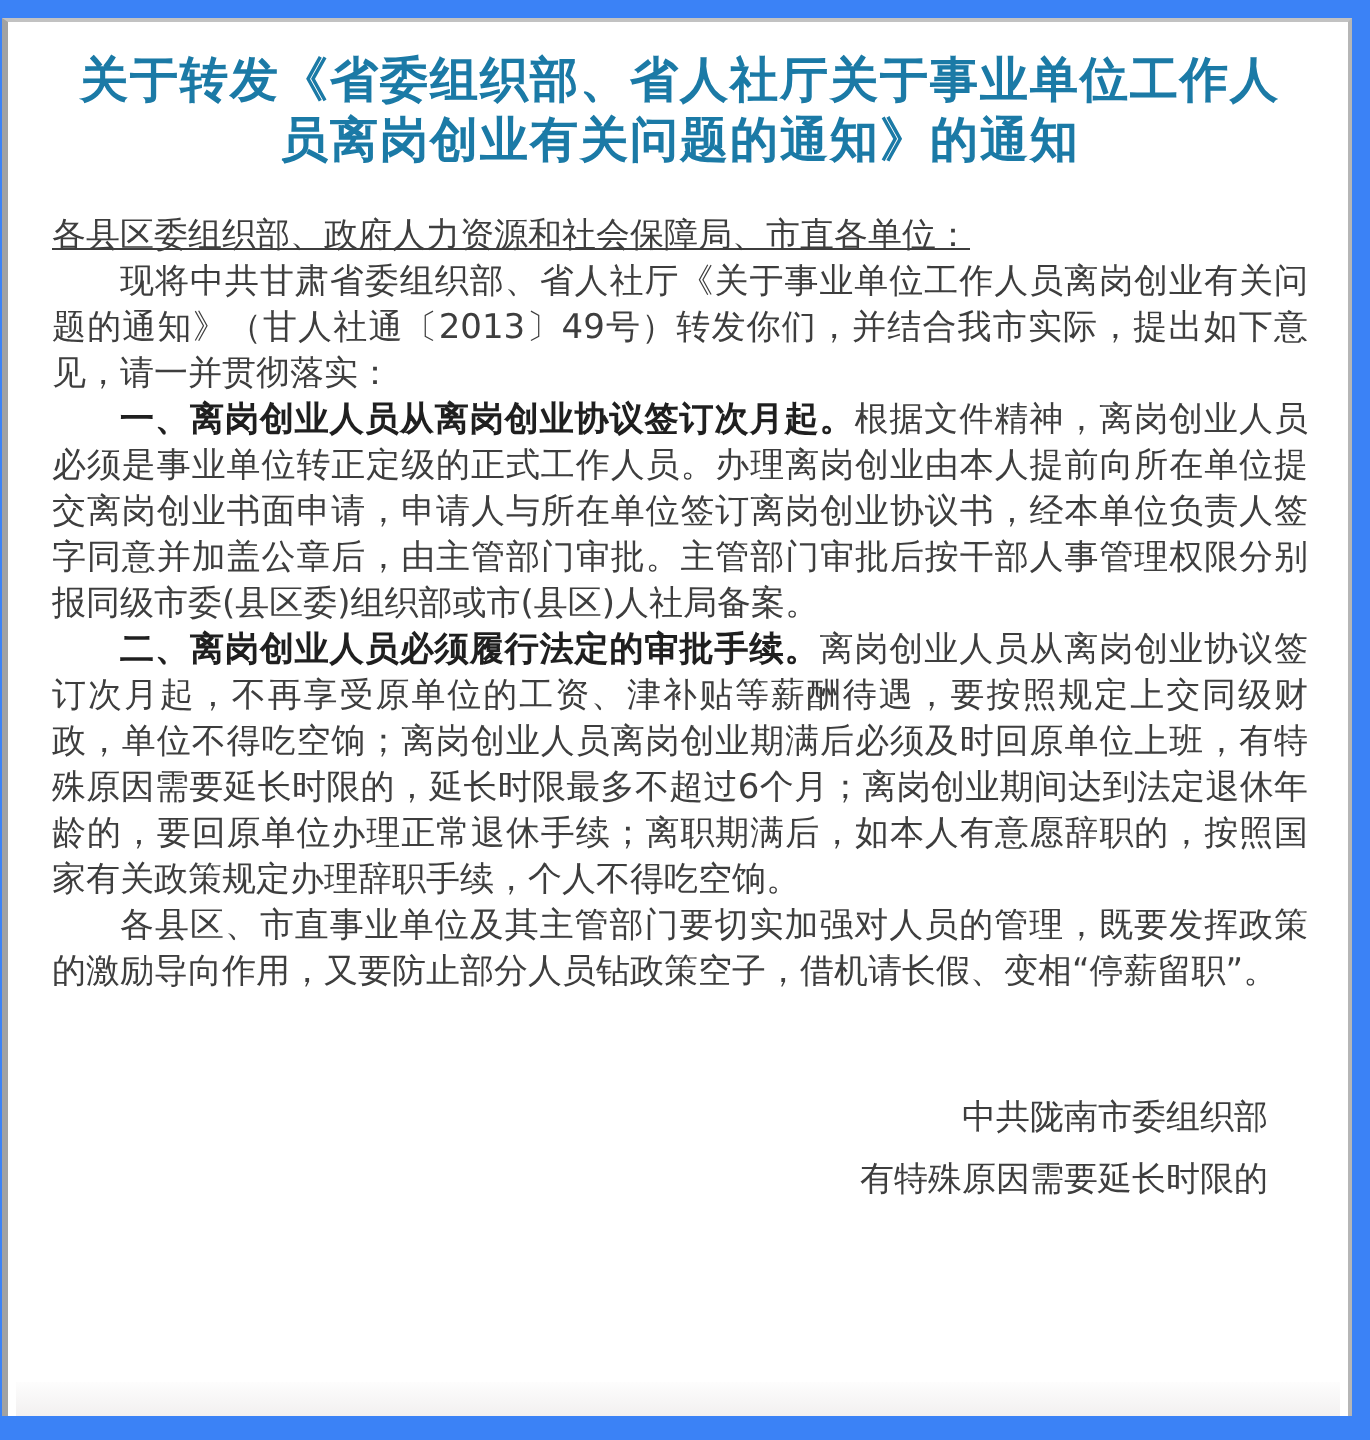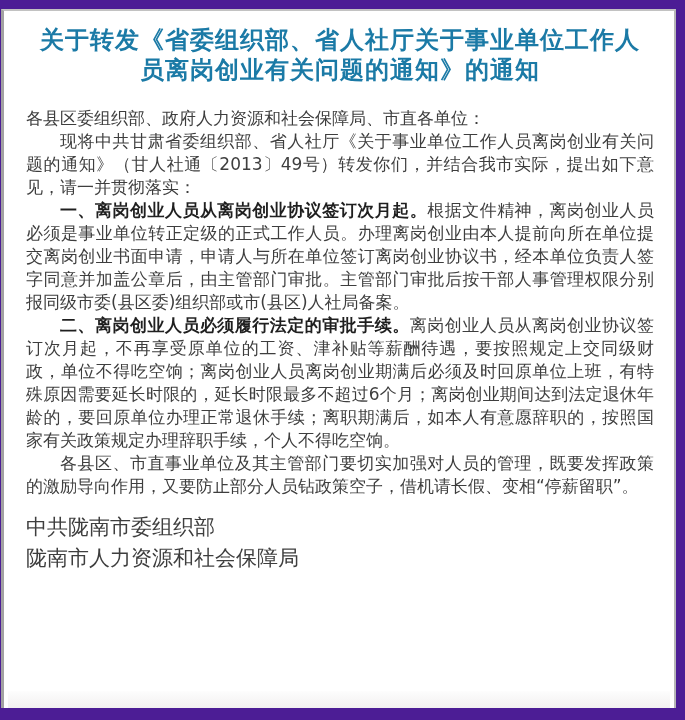--- a/index.html
+++ b/index.html
@@ -7,21 +7,21 @@
     width: 685px;
     height: 720px;
     background: #ffffff;
     font-family: "DejaVu Sans", sans-serif;
     overflow: hidden;
   }
   .viewport {
     position: relative;
     width: 685px;
     height: 720px;
-    background: #4c1d95;
+    background: #3b82f6;
   }
   
   .page {
     position: absolute;
     left: 1px;
     top: 9px;
     width: 675px;
     height: 699px;
     background: #ffffff;
     border-left: 3px solid #a2a2a2;
@@ -41,33 +41,35 @@
     margin: 4px 6px 22px 6px;
   }
   .doc-body {
     color: #3e3e3e;
     font-size: 17px;
     line-height: 23px;
     text-align: justify;
   }
   .salutation {
     text-indent: 0;
+    text-decoration: underline;
   }
   .para {
     text-indent: 2em;
   }
   .bold-lead {
     font-weight: bold;
     color: #1f1f1f;
   }
   .signature {
-    margin-top: 14px;
+    margin-top: 46px;
+    text-align: right;
     padding-right: 20px;
     color: #3e3e3e;
-    font-size: 21px;
+    font-size: 17px;
   }
   .signature .sig-line {
     line-height: 31px;
   }
   .signature .sig-date {
     padding-right: 6px;
   }
   
   .scan-strip {
     position: absolute;
@@ -97,19 +99,19 @@
 
 
         <p class="para"><span class="bold-lead">二、离岗创业人员必须履行法定的审批手续。</span><span>离岗创业人员从离岗创业协议签订次月起，不再享受原单位的工资、津补贴等薪酬待遇，要按照规定上交同级财政，单位不得吃空饷；离岗创业人员离岗创业期满后必须及时回原单位上班，有特殊原因需要延长时限的，延长时限最多不超过6个月；离岗创业期间达到法定退休年龄的，要回原单位办理正常退休手续；离职期满后，如本人有意愿辞职的，按照国家有关政策规定办理辞职手续，个人不得吃空饷。</span></p>
 
         <p class="para"><span>各县区、市直事业单位及其主管部门要切实加强对人员的管理，既要发挥政策的激励导向作用，又要防止部分人员钻政策空子，借机请长假、变相“停薪留职”。</span></p>
 
       </div>
 
       <div class="signature">
         <div class="sig-line">中共陇南市委组织部</div>
-        <div class="sig-line">陇南市人力资源和社会保障局</div>
+        <div class="sig-line">有特殊原因需要延长时限的</div>
       </div>
 
     </div>
     <div class="scan-strip"></div>
   </div>
 </div>
 
 </body></html>

